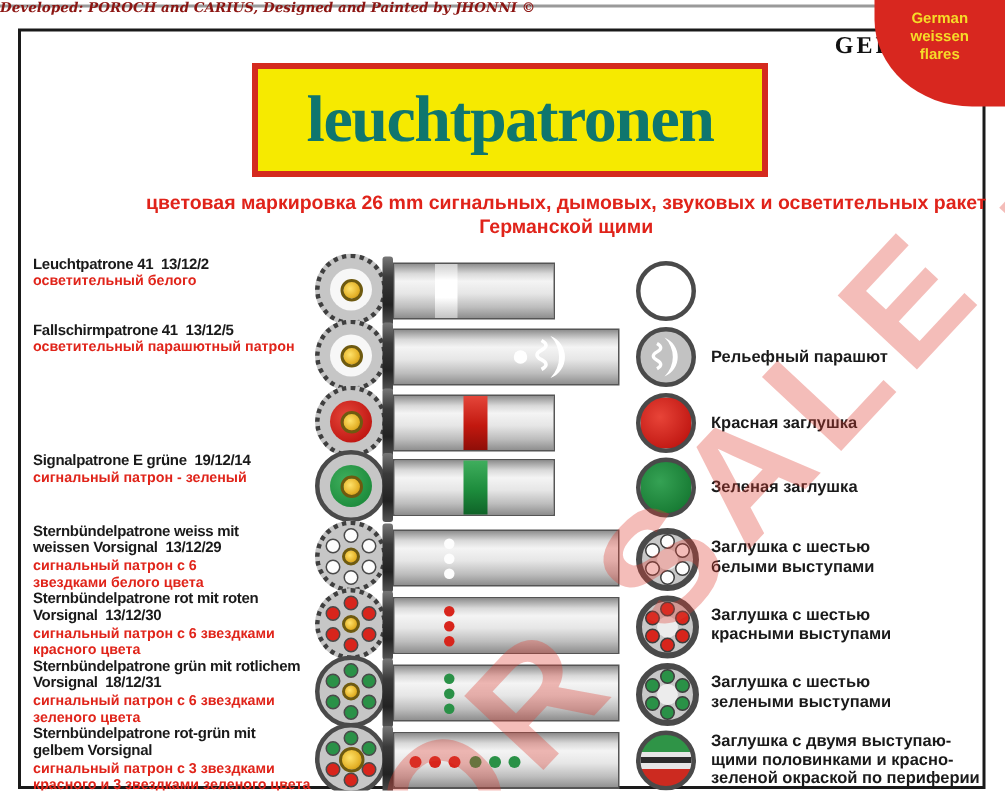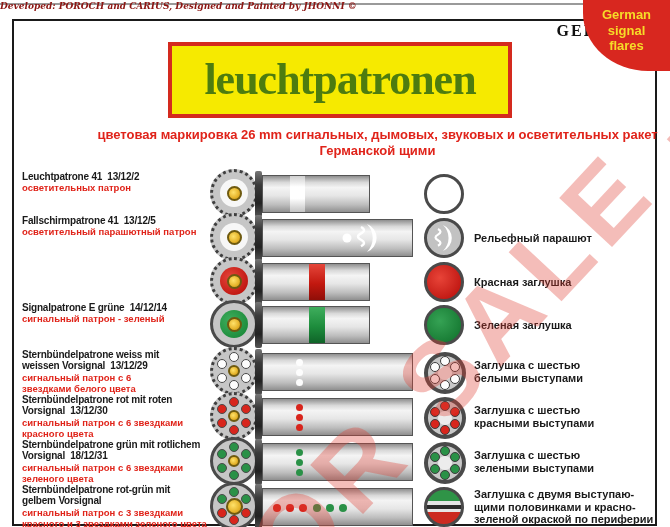--- a/index.html
+++ b/index.html
@@ -9,35 +9,35 @@
   
   .topline{position:absolute;left:0;top:3px;width:670px;height:2px;background:#9a9a9a;}
   .credit{position:absolute;left:0;top:1px;width:590px;
           font-family:"DejaVu Serif",serif;font-style:italic;font-weight:bold;
           font-size:9px;color:#8c1512;white-space:nowrap;}
 
   
   .badge{position:absolute;right:0;top:0;width:87px;height:71px;background:#d8271f;
          border-bottom-left-radius:65px 58px;z-index:50;text-align:center;padding-top:7px;
          box-sizing:border-box;}
-  .badge div{color:#f6dc28;font-weight:bold;font-size:13px;line-height:1.2;}
+  .badge div{color:#f6dc28;font-weight:bold;font-size:10px;line-height:1.2;}
 
   
   .frame{position:absolute;left:12px;top:19px;width:641px;height:503px;
          border:2px solid #1a1a1a;}
 
   .country{position:absolute;left:12px;top:22px;width:643px;text-align:right;
            font-family:"Liberation Serif",serif;font-weight:bold;font-size:16px;
            letter-spacing:2px;color:#111;}
 
   .titlebox{position:absolute;left:168px;top:42px;width:344px;height:76px;
             background:#f6ea00;border:4px solid #d42a1e;box-sizing:border-box;
             display:flex;align-items:center;justify-content:center;}
   .titlebox .t{font-family:"Liberation Serif",serif;font-weight:bold;font-size:44px;
-               color:#4d7c0f;letter-spacing:-1px;line-height:1;}
+               color:#0f766e;letter-spacing:-1px;line-height:1;}
 
   .subtitle{position:absolute;left:12px;top:127px;width:643px;text-align:center;
             color:#e0231a;font-weight:bold;font-size:13px;line-height:1.22;padding-left:44px;}
 
   
   .row{position:absolute;left:12px;width:645px;height:48px;}
   .ltext{position:absolute;left:10px;top:1px;width:200px;}
   .de{font-size:10px;font-weight:bold;color:#1a1a1a;line-height:1.14;
       letter-spacing:-0.2px;white-space:pre-wrap;}
   .ru{font-size:9.5px;font-weight:bold;color:#e0241a;line-height:1.15;
@@ -106,41 +106,41 @@
 </head>
 <body>
 
 <div id="page">
 
   <div class="topline"></div>
   <div class="credit">Developed: POROCH and CARIUS, Designed and Painted by JHONNI ©</div>
 
   <div class="badge">
     <div>German</div>
-    <div>signal</div>
+    <div>weissen</div>
     <div>flares</div>
   </div>
 
   <div class="frame"></div>
 
   <div class="country">GERMANY</div>
 
   <div class="titlebox">
     <div class="t">leuchtpatronen</div>
   </div>
 
   <div class="subtitle">
     <div>цветовая маркировка 26 mm сигнальных, дымовых, звуковых и осветительных ракет</div>
     <div>Германской щими</div>
   </div>
 
   <div class="row" style="top:170px">
     <div class="ltext">
       <div class="de">Leuchtpatrone 41  13/12/2</div>
-      <div class="ru">осветительных патрон</div>
+      <div class="ru">осветительный белого</div>
     </div>
     <div class="base knurl">
       <div class="ring white"></div>
       <div class="primer"></div>
     </div>
     <div class="rim"></div>
     <div class="case short">
       <div class="band white"></div>
     </div>
     <div class="cap whitecap"></div>
@@ -180,21 +180,21 @@
     <div class="rim"></div>
     <div class="case short">
       <div class="band red"></div>
     </div>
     <div class="cap redcap"></div>
     <div class="rtext">Красная заглушка</div>
   </div>
 
   <div class="row" style="top:301px">
     <div class="ltext">
-      <div class="de">Signalpatrone E grüne  14/12/14</div>
+      <div class="de">Signalpatrone E grüne  19/12/14</div>
       <div class="ru">сигнальный патрон - зеленый</div>
     </div>
     <div class="base smooth">
       <div class="ring green"></div>
       <div class="primer"></div>
     </div>
     <div class="rim"></div>
     <div class="case short">
       <div class="band green"></div>
     </div>

